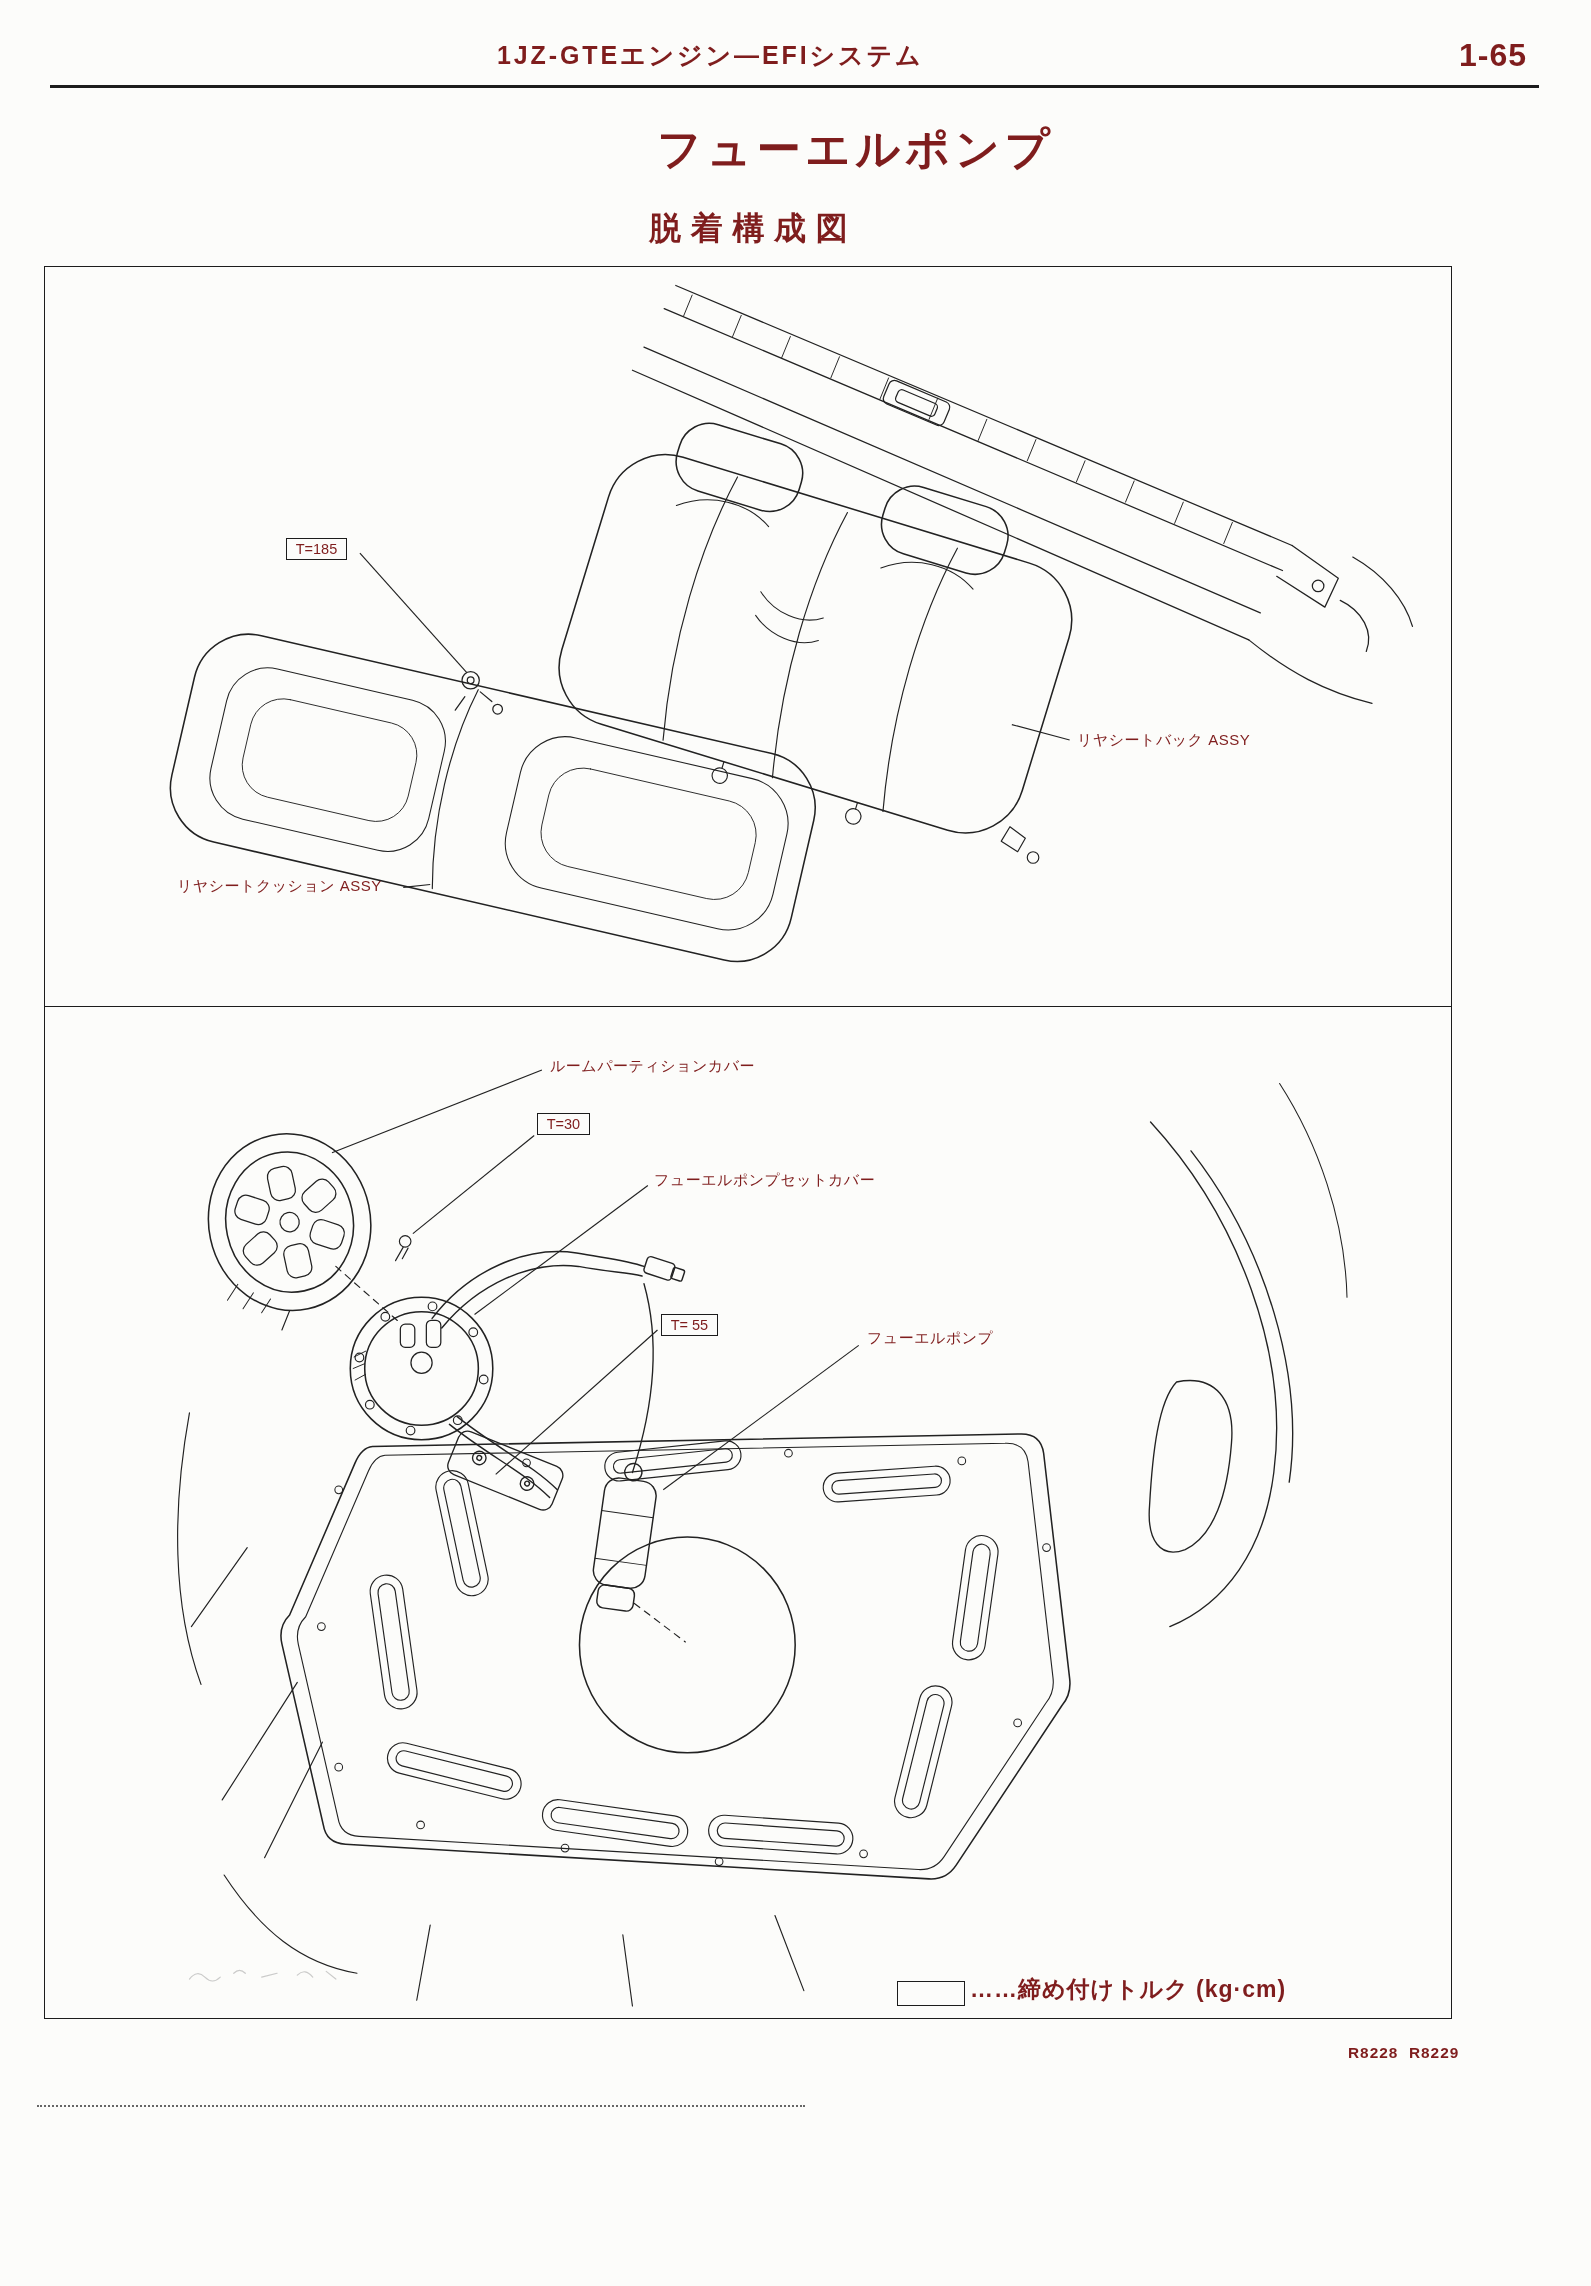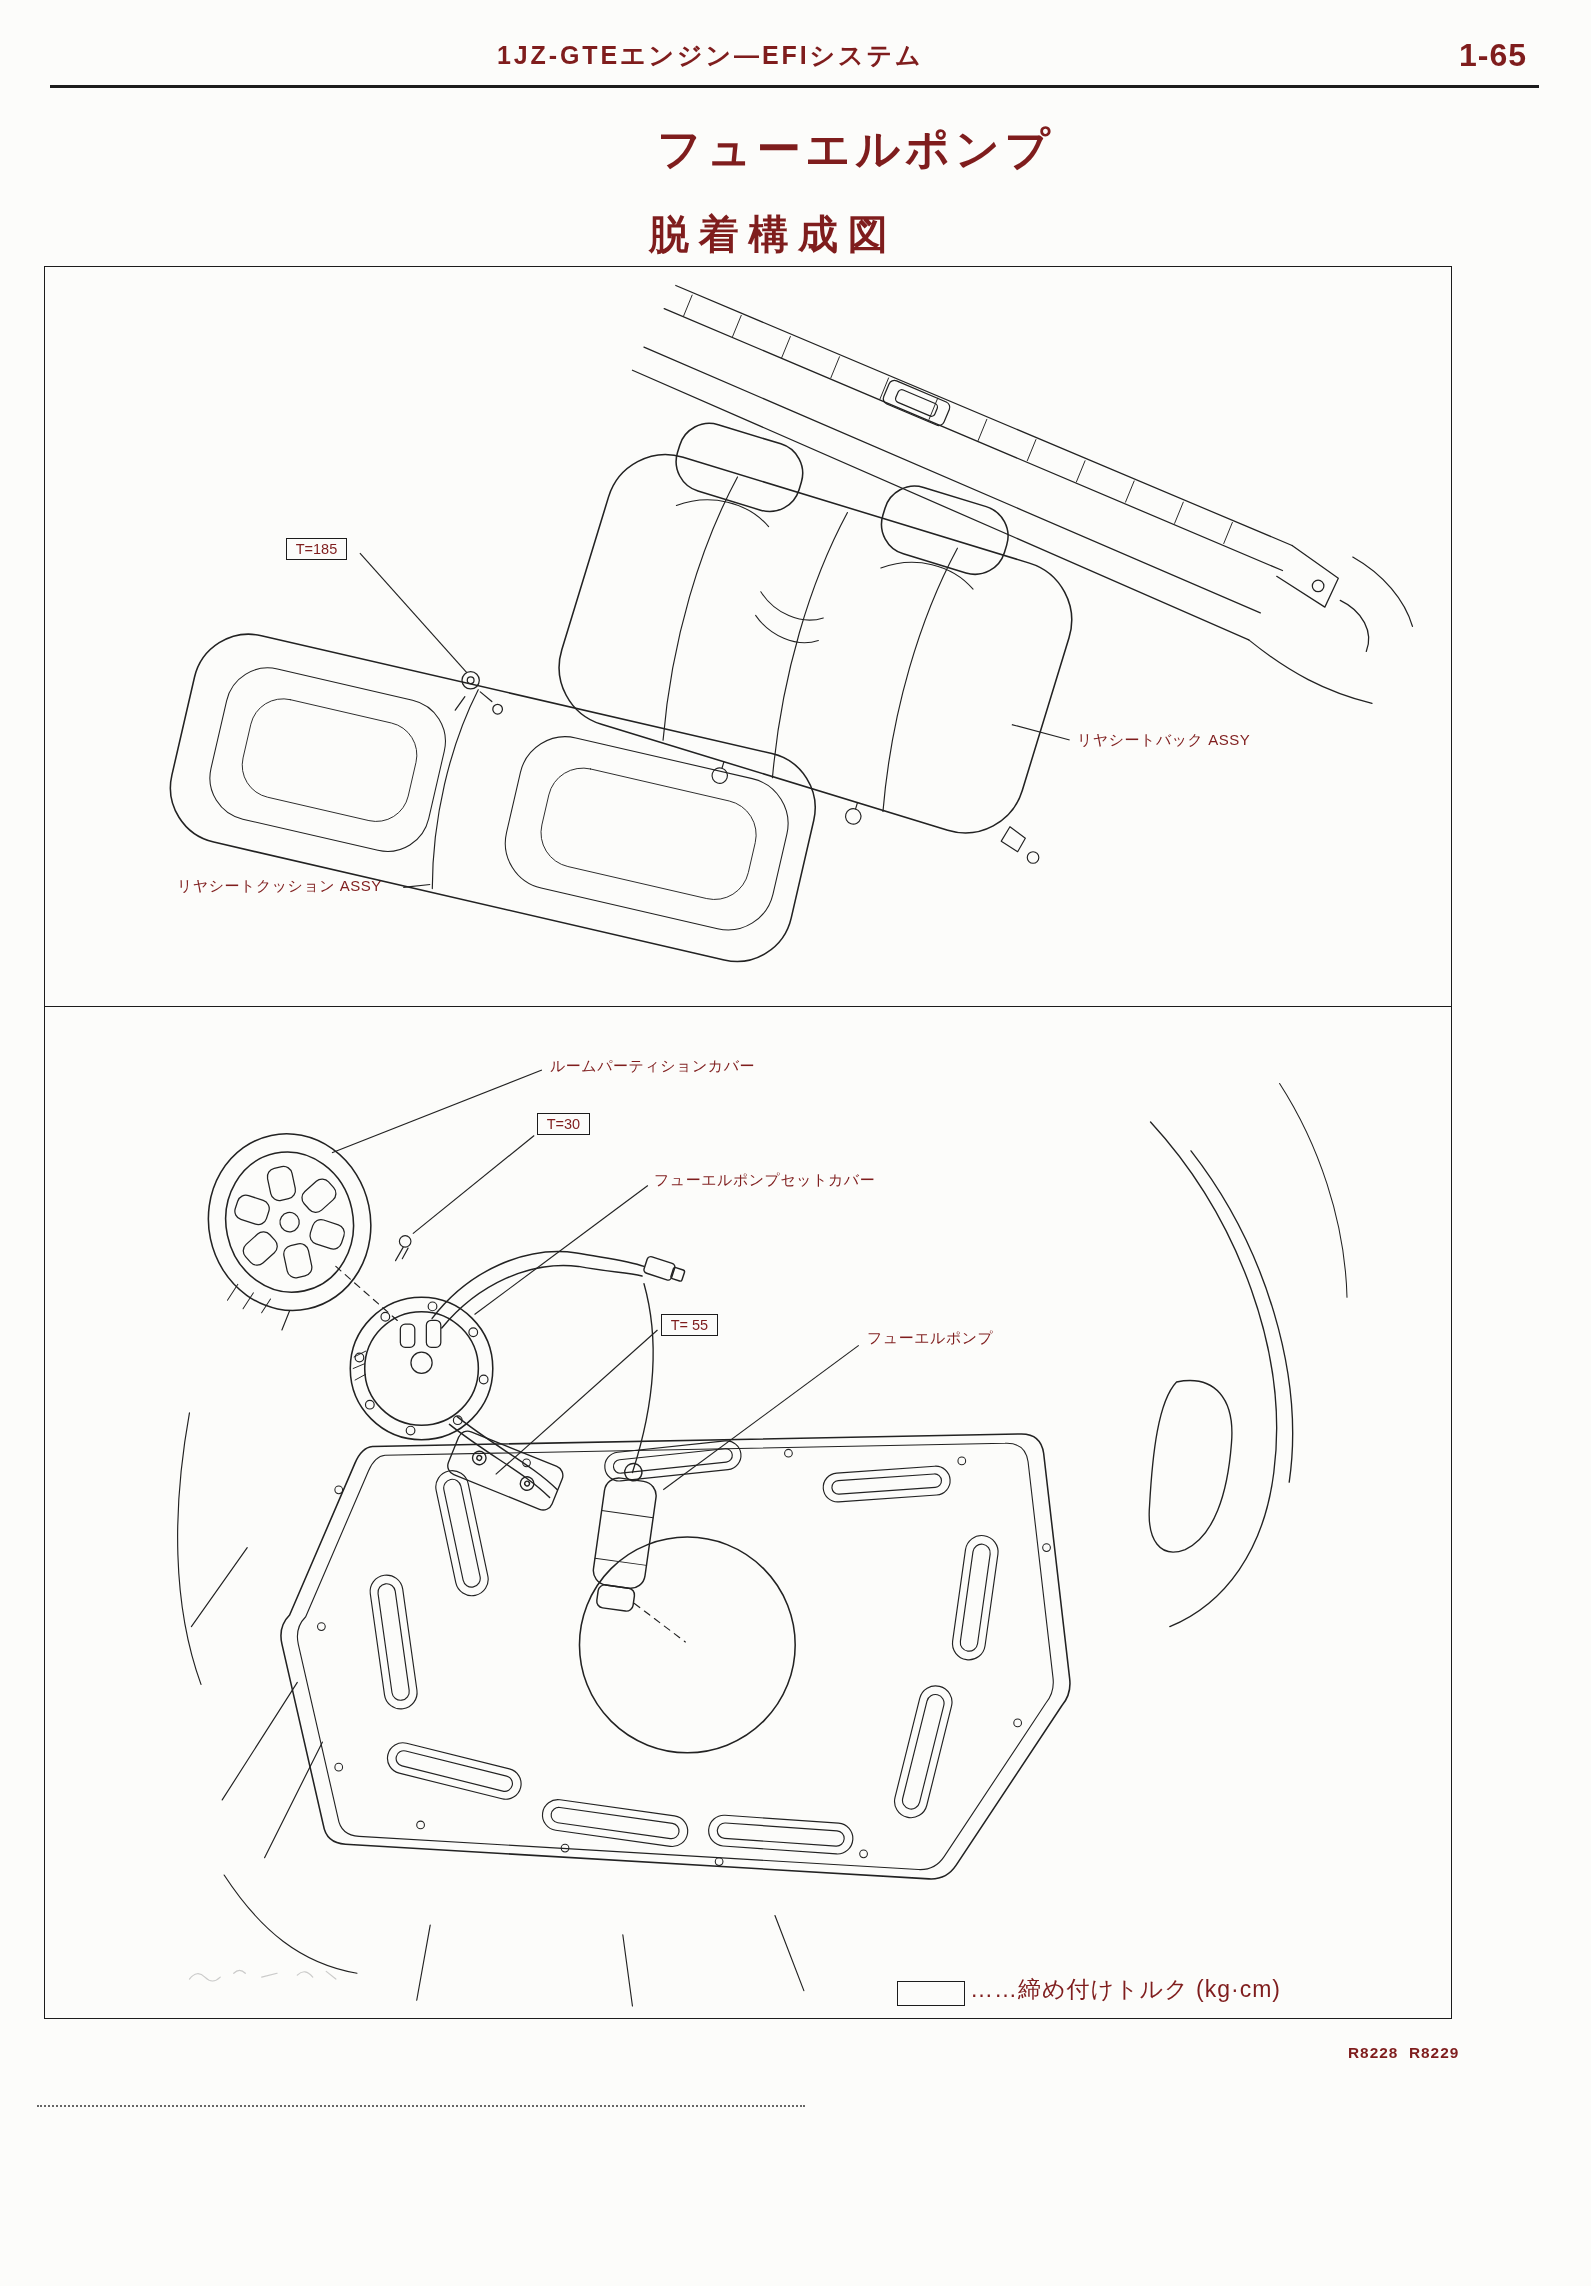--- a/index.html
+++ b/index.html
@@ -5,30 +5,30 @@
   html,body { margin:0; padding:0; background:#e9e9e9; }
   .page {
     position:relative; width:1591px; height:2286px; margin:0 auto;
     background:#fcfcfa; color:#7f1d1d; overflow:hidden;
     font-family:"Liberation Sans","DejaVu Sans",sans-serif;
   }
   .header-title { position:absolute; left:497px; top:39px; font-size:25px; font-weight:600; letter-spacing:2.9px; }
   .page-number  { position:absolute; left:1459px; top:37px; font-size:32px; font-weight:600; letter-spacing:1px; }
   .rule { position:absolute; left:50px; top:85px; width:1489px; height:2.9px; background:#1c1c1c; }
   .doc-title    { position:absolute; left:657px; top:120px; font-size:44px; font-weight:bold; letter-spacing:4.8px; margin:0; }
-  .doc-subtitle { position:absolute; left:649px; top:207px; font-size:40px; font-weight:bold; letter-spacing:9.7px; margin:0; }
+  .doc-subtitle { position:absolute; left:649px; top:207px; font-size:32px; font-weight:bold; letter-spacing:9.7px; margin:0; }
   .figure-box { position:absolute; left:44px; top:266px; width:1406px; height:1751px; border:1.9px solid #1c1c1c;text-align:right; }
   .panel { position:relative; width:100%; }
   .panel-upper { height:739px; border-bottom:1.9px solid #1c1c1c; }
   .panel-lower { height:1009px; }
   .panel svg { position:absolute; left:0; top:0; display:block; }
   .part-label { position:absolute; font-size:15px; letter-spacing:0.5px; white-space:nowrap; }
   .torque-box { position:absolute; border:1.9px solid #1c1c1c; font-size:14.5px; padding:1.9px 8.7px; background:#fcfcfa; white-space:nowrap; }
   .legend-symbol { position:absolute; left:852px; top:974px; width:66px; height:23px; border:1.9px solid #1c1c1c; }
-  .legend-text { position:absolute; left:925px; top:967px; font-size:23px; font-weight:400; letter-spacing:1px; white-space:nowrap; }
+  .legend-text { position:absolute; left:925px; top:967px; font-size:23px; font-weight:700; letter-spacing:1px; white-space:nowrap; }
   .ref-numbers { position:absolute; left:1348px; top:2028px; font-size:15.4px; font-weight:bold; letter-spacing:1px; white-space:pre;margin-top:16px; }
   .bottom-dots { position:absolute; left:37px; top:2105px; width:768px; height:0; border-bottom:2.9px dotted #666; }
 </style>
 </head>
 <body>
 
 <div class="page">
 
   <span class="header-title">1JZ-GTEエンジン—EFIシステム</span>
   <span class="page-number">1-65</span>

